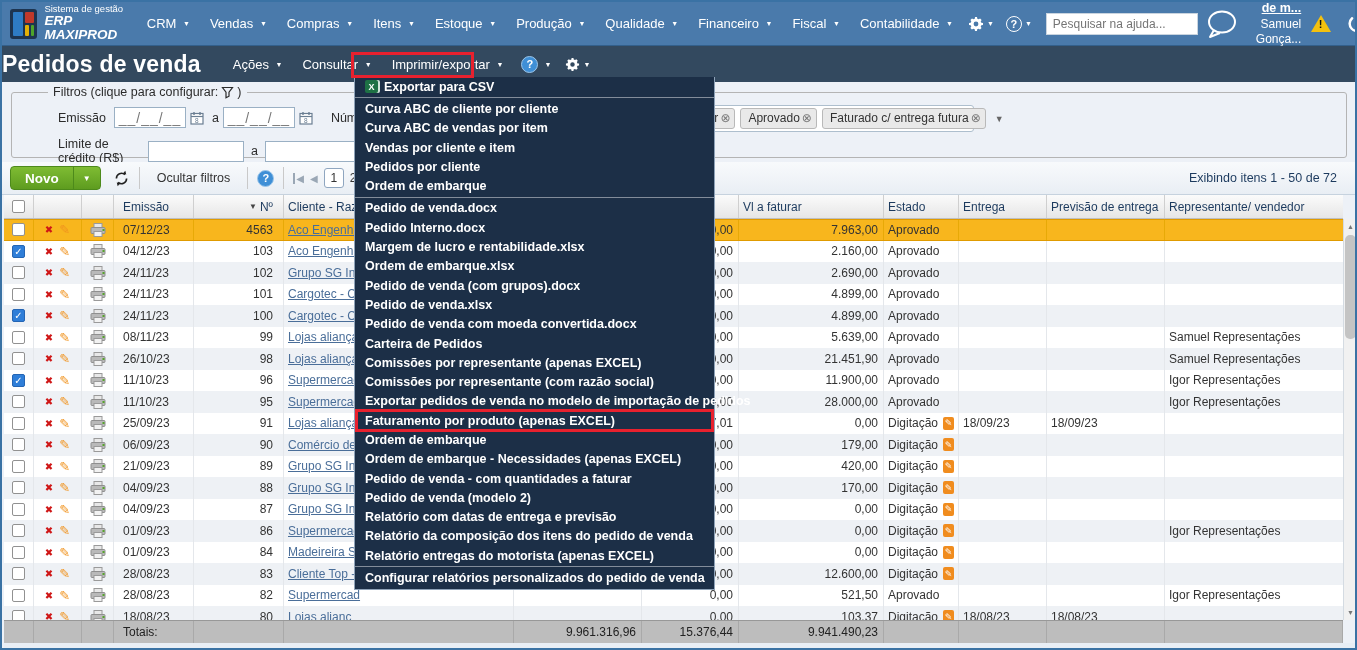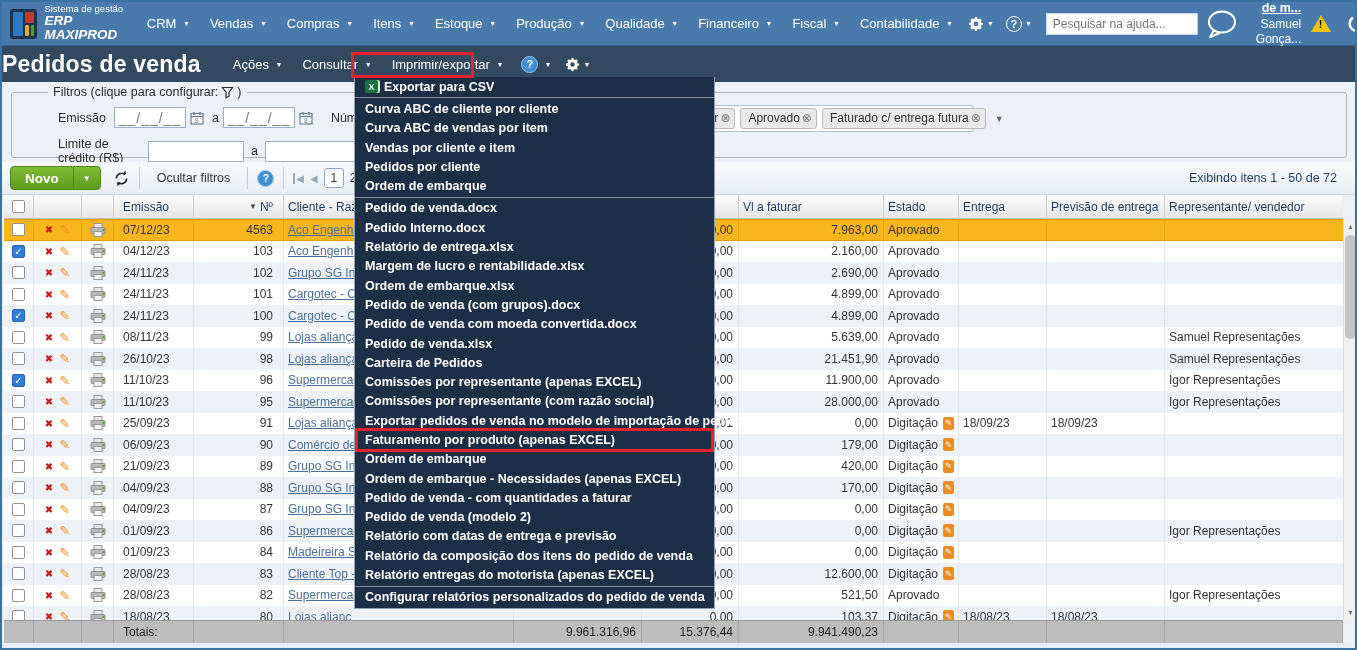--- a/index.html
+++ b/index.html
@@ -989,36 +989,33 @@
         <span>Ordem de embarque</span>
       </div>
       <div class="msep"></div>
       <div class="mi">
         <span>Pedido de venda.docx</span>
       </div>
       <div class="mi">
         <span>Pedido Interno.docx</span>
       </div>
       <div class="mi">
-        <span>Relatório de entrega.xlsx</span>
-      </div>
-      <div class="mi">
         <span>Margem de lucro e rentabilidade.xlsx</span>
       </div>
       <div class="mi">
         <span>Ordem de embarque.xlsx</span>
       </div>
       <div class="mi">
         <span>Pedido de venda (com grupos).docx</span>
       </div>
       <div class="mi">
+        <span>Pedido de venda.xlsx</span>
+      </div>
+      <div class="mi">
         <span>Pedido de venda com moeda convertida.docx</span>
-      </div>
-      <div class="mi">
-        <span>Pedido de venda.xlsx</span>
       </div>
       <div class="mi">
         <span>Carteira de Pedidos</span>
       </div>
       <div class="mi">
         <span>Comissões por representante (apenas EXCEL)</span>
       </div>
       <div class="mi">
         <span>Comissões por representante (com razão social)</span>
       </div>

